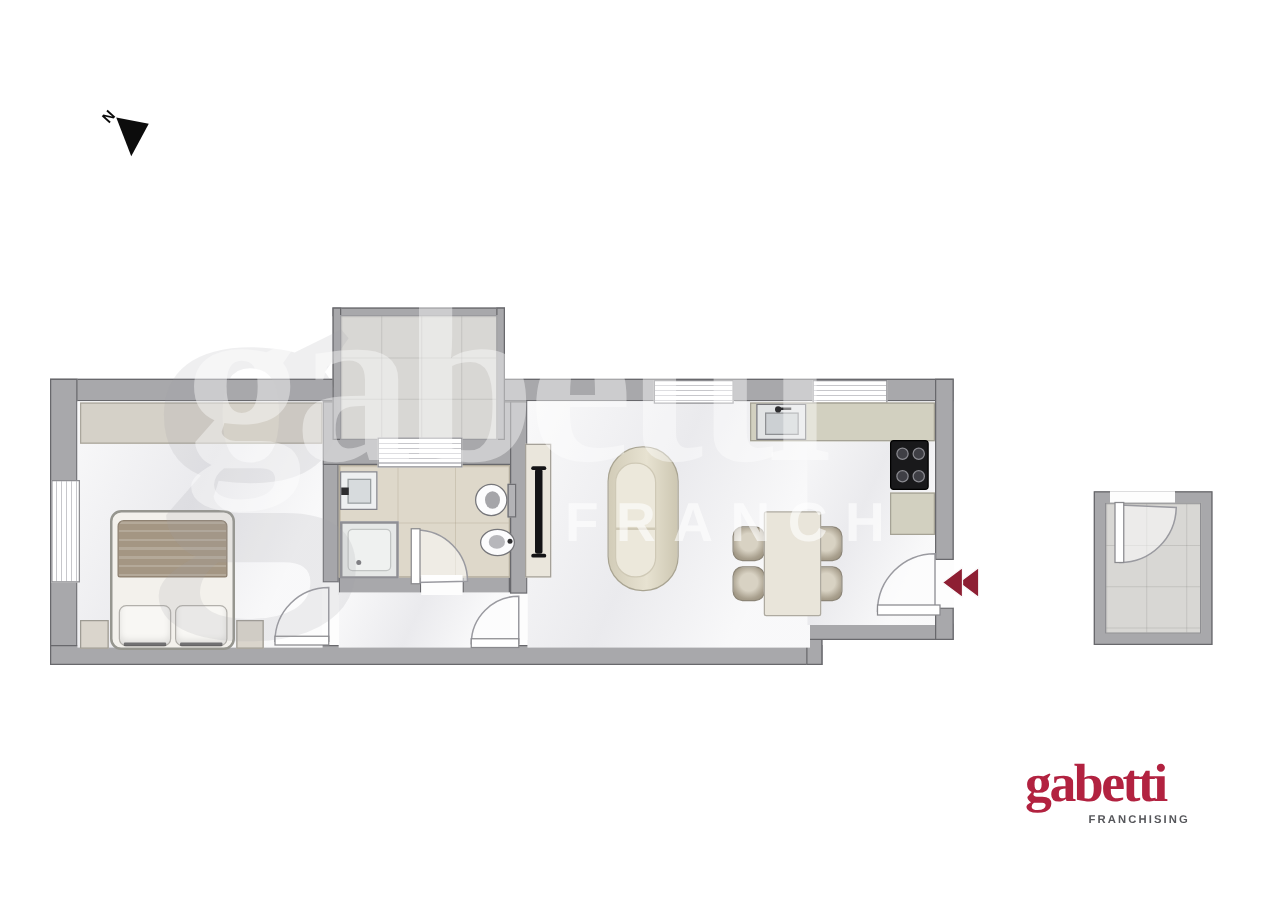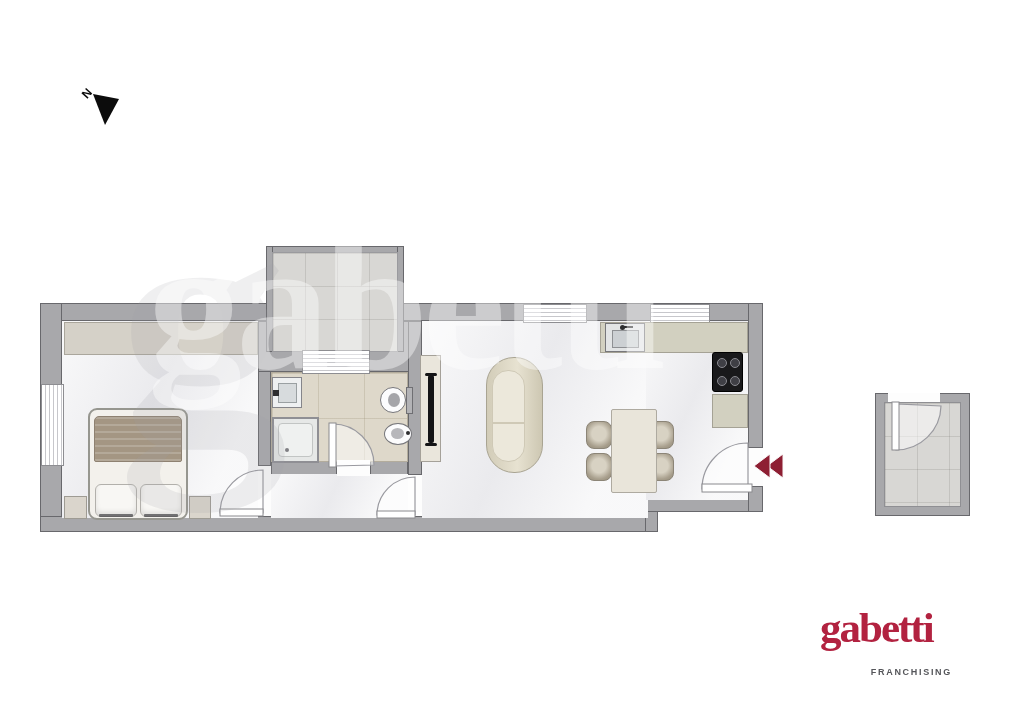--- a/index.html
+++ b/index.html
@@ -42,21 +42,21 @@
   #doors{position:absolute;left:0;top:0;z-index:6;pointer-events:none;}
   .wm{position:absolute;z-index:7;pointer-events:none;white-space:nowrap;line-height:1;}
   .wm-g{left:118px;top:128px;font:700 340px "Liberation Serif",serif;color:rgba(160,160,166,.17);}
   .wm-brand{left:148px;top:196px;font:700 188px "Liberation Serif",serif;letter-spacing:-6px;color:rgba(255,255,255,.42);}
   .wm-sub{left:452px;top:394px;font:700 44px "Liberation Sans",sans-serif;letter-spacing:14px;color:rgba(255,255,255,.6);}
   
   .north{position:absolute;left:78px;top:80px;z-index:8;}
   .chev{position:absolute;left:753px;top:452px;z-index:8;}
   .logo{position:absolute;left:820px;top:608px;width:132px;z-index:8;}
   .logo-brand{font-family:"Liberation Serif",serif;font-weight:700;font-size:43px;letter-spacing:-2px;line-height:.95;color:var(--logo-red,#b22240);}
-  .logo-tag{font-size:9px;font-weight:700;letter-spacing:1.7px;color:var(--logo-gray,#55565a);text-align:right;margin-top:18px;}
+  .logo-tag{font-size:9px;font-weight:700;letter-spacing:1.7px;color:var(--logo-gray,#55565a);text-align:right;margin-top:1px;}
 </style>
 </head>
 <body>
 
 <div id="canvas">
 
   <div class="floor floor-white abs" style="left:62px;top:321px;width:196px;height:197px;"></div>
   <div class="floor floor-bath abs" style="left:271px;top:372px;width:137px;height:90px;"></div>
   <div class="floor floor-white abs" style="left:271px;top:474px;width:137px;height:44px;"></div>
   <div class="floor floor-white abs" style="left:422px;top:321px;width:226px;height:197px;"></div>
@@ -169,20 +169,21 @@
       <rect x="702" y="484" width="50" height="8" fill="#ffffff" stroke="#8a8a8e"></rect>
     </g>
     <g>
       <path d="M 896 404 L 896 450 A 45 45 0 0 0 941 406 Z" fill="rgba(255,255,255,0.5)" stroke="#9a9aa0" stroke-width="1.2"></path>
       <rect x="892" y="402" width="7" height="48" fill="#ffffff" stroke="#8a8a8e"></rect>
     </g>
   </svg>
 
   <div class="wm wm-g">g</div>
   <div class="wm wm-brand">gabetti</div>
+  <div class="wm wm-sub">FRANCH</div>
 
   <div class="north">
     <svg width="50" height="50">
       <text x="4" y="16" font-size="12" font-weight="bold" fill="#0a0a0a" transform="rotate(-48 10 12)">N</text>
       <polygon points="15,14 41,19 27,45" fill="#0c0c0c"></polygon>
     </svg>
   </div>
 
   <div class="chev">
     <svg width="34" height="28">

